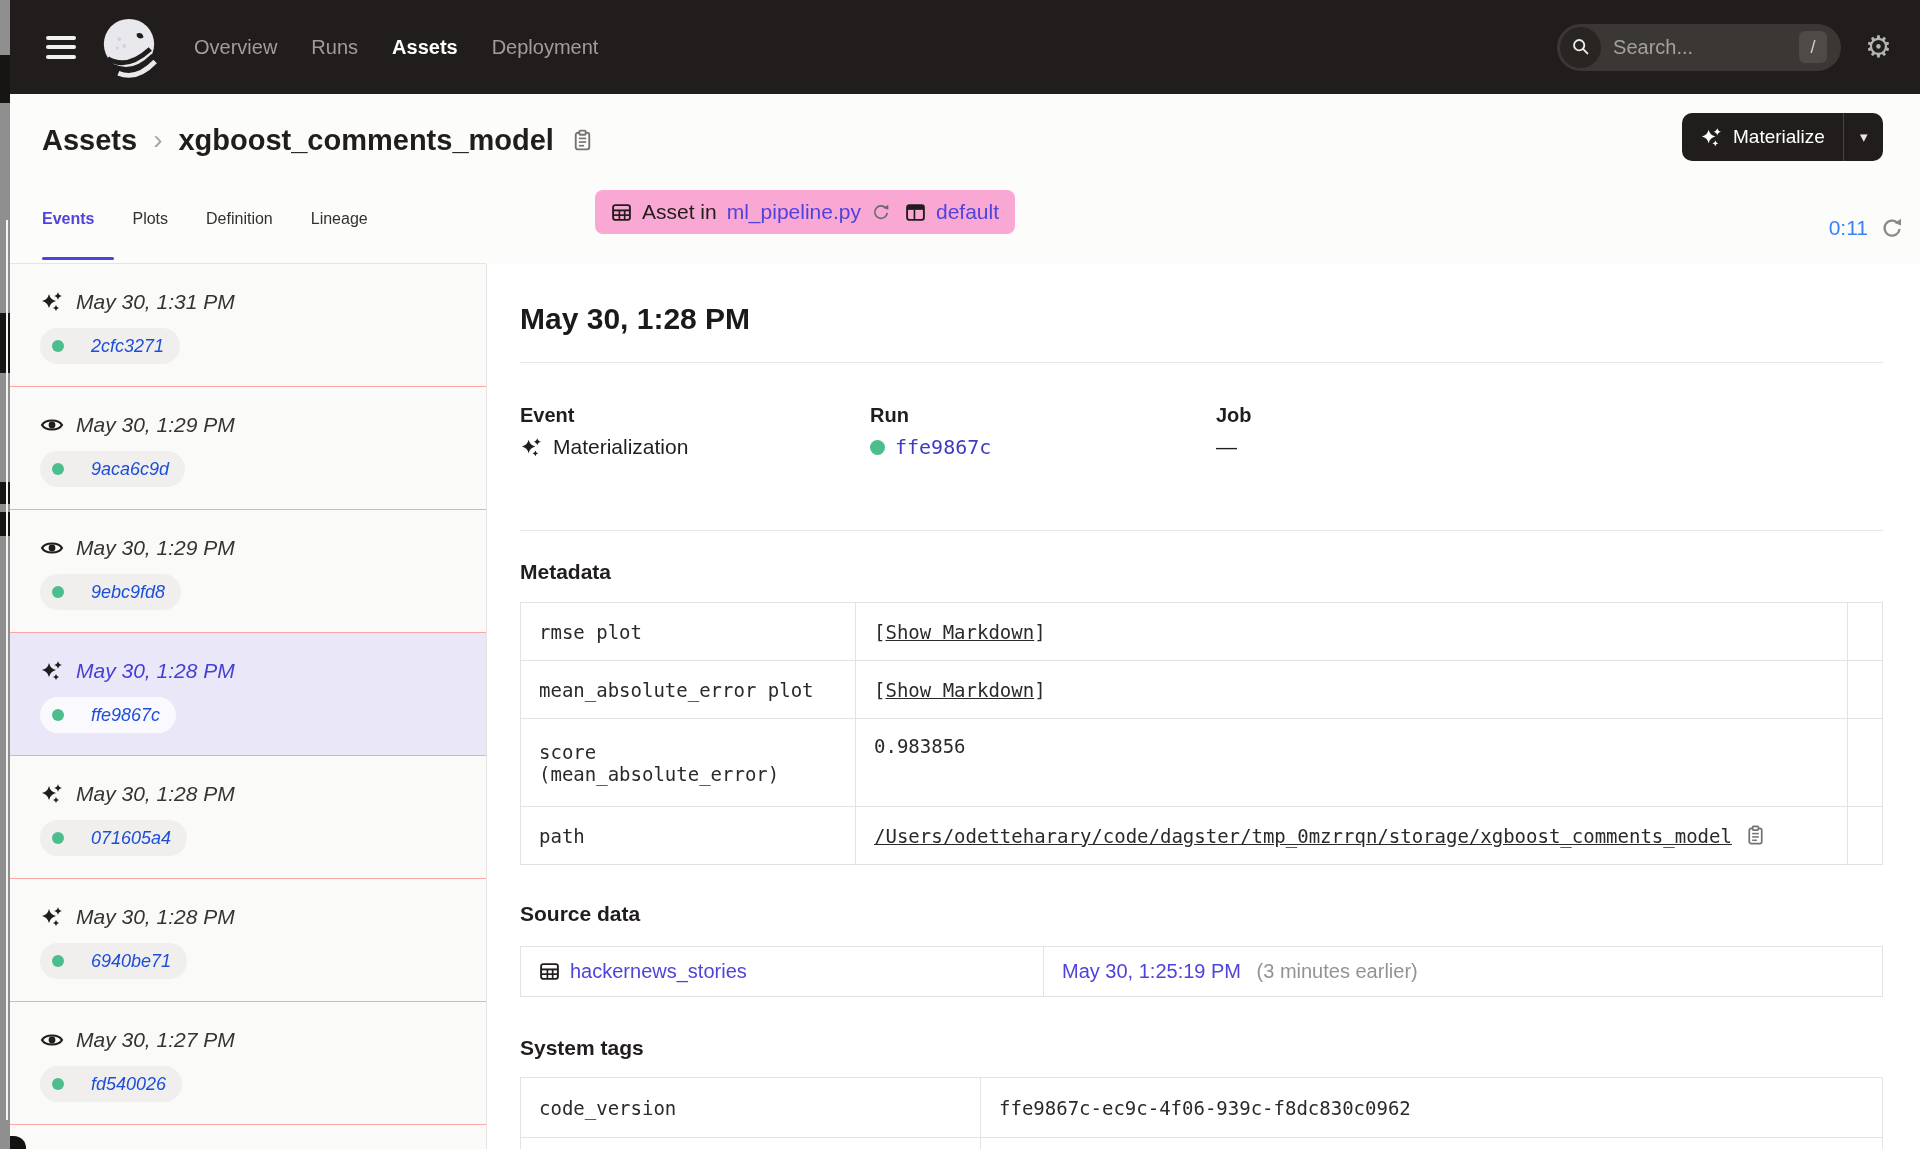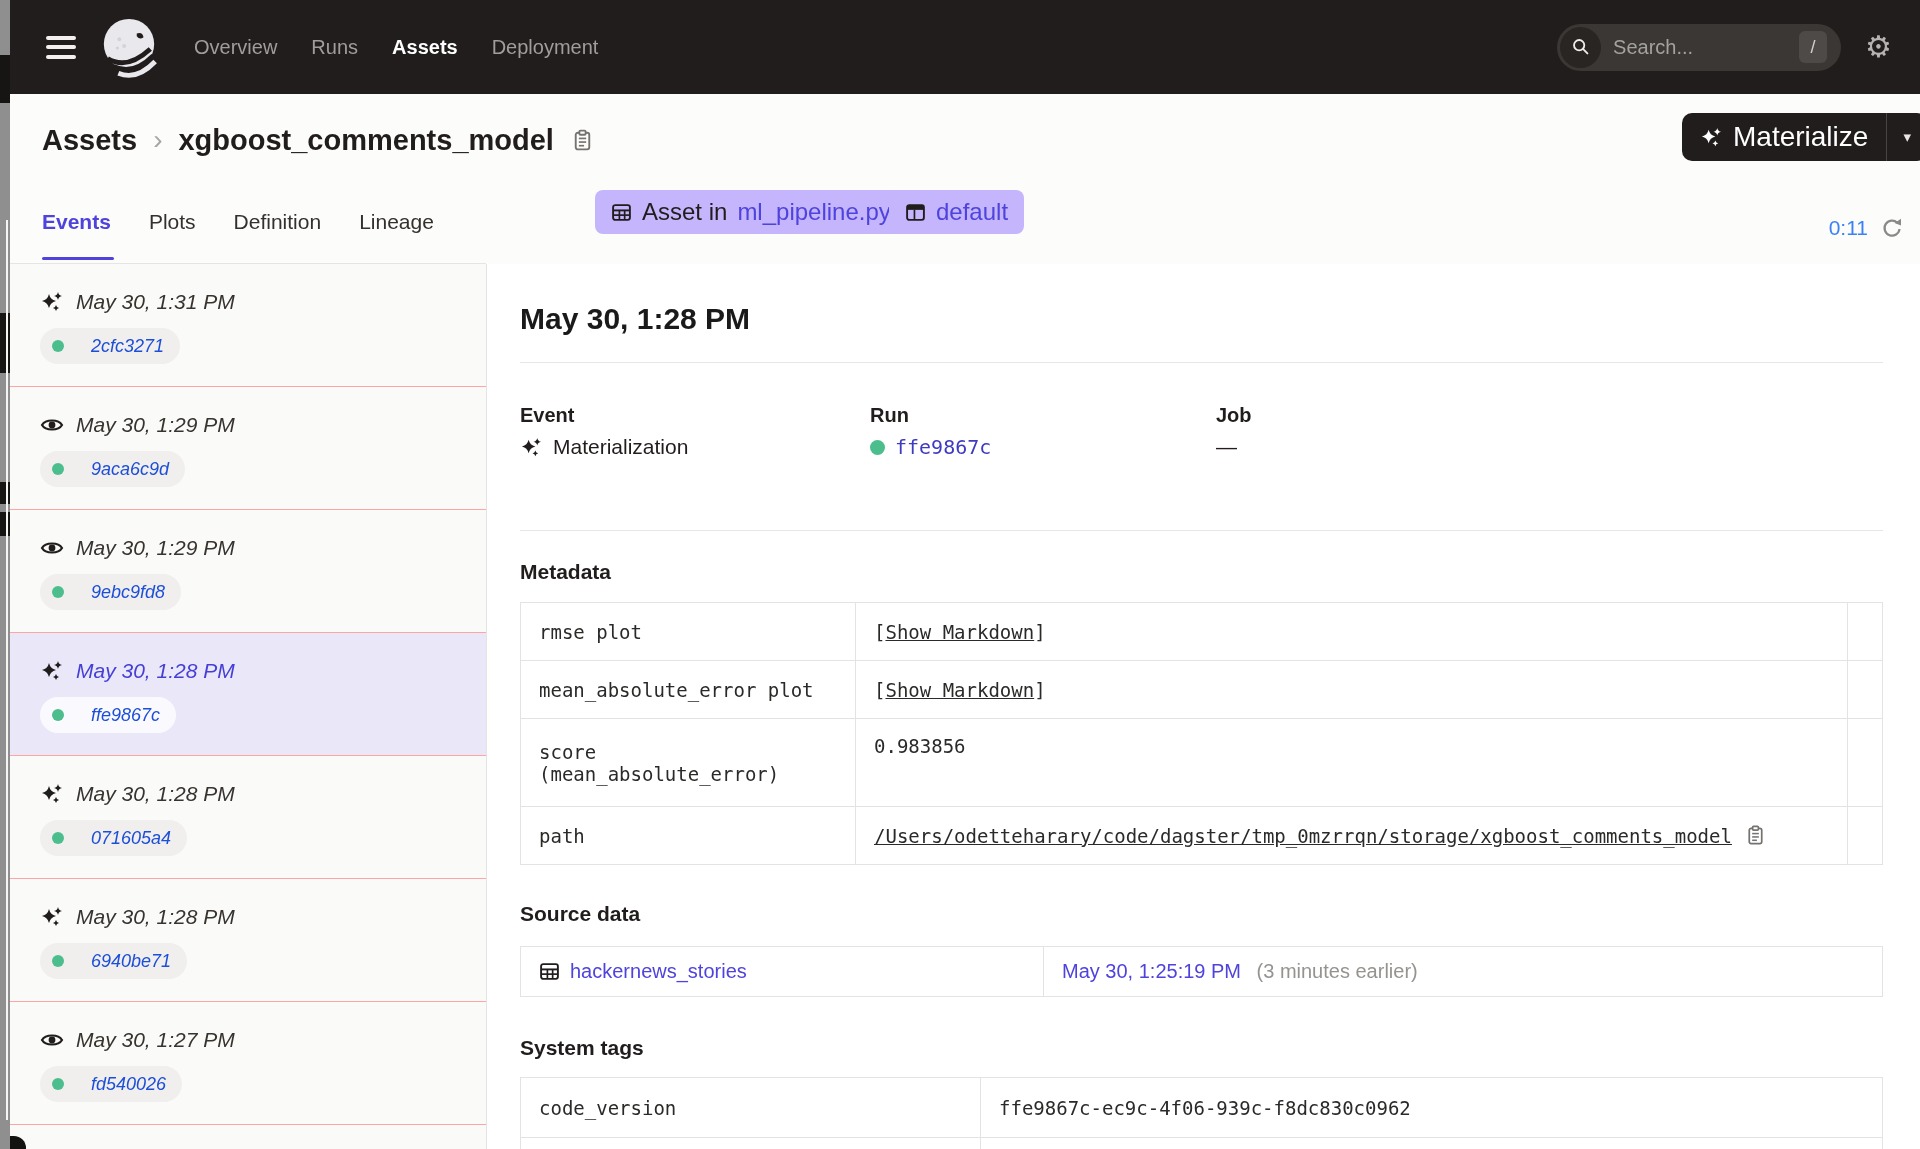--- a/index.html
+++ b/index.html
@@ -32,35 +32,35 @@
                  background:#4d4a47; color:#d2d0ce; font-size:18px; display:flex;
                  align-items:center; justify-content:center; }
   #gear { margin:0 28px 0 24px; font-size:30px; color:#b5b3b1; cursor:pointer; line-height:1; }
 
   
   #headband { left:0; top:94px; width:1920px; height:170px; background:#fcfcfa; }
   #crumb-row { position:absolute; left:42px; top:22px; height:48px; display:flex; align-items:center; }
   .crumb { font-size:29px; font-weight:600; color:#211d1c; }
   .crumb-sep { font-size:28px; color:#a8a6a4; margin:0 16px; }
   .copy-ic { margin-left:16px; cursor:pointer; display:inline-flex; }
-  .pill { height:44px; border-radius:8px; background:#c4b5fd; display:flex; align-items:center;
-          padding:0 16px; font-size:24px; color:#211d1c; cursor:pointer; }
+  .pill { height:44px; border-radius:8px; background:#f9a8d4; display:flex; align-items:center;
+          padding:0 16px; font-size:21px; color:#211d1c; cursor:pointer; }
   #pill-asset { position:absolute; left:595px; top:96px; gap:10px; }
   #pill-repo  { position:absolute; left:889px; top:96px; gap:10px; }
   .pill .link { color:#4f43dd; }
   #materialize-btn { position:absolute; left:1682px; top:19px; height:48px; border-radius:10px;
                      background:#211d1c; color:#fff; display:flex; align-items:center; cursor:pointer; }
   #materialize-btn .mt-main { display:flex; align-items:center; gap:10px; padding:0 18px; }
-  #materialize-btn .mt-label { font-size:28px; font-weight:500; }
+  #materialize-btn .mt-label { font-size:19px; font-weight:500; }
   #materialize-btn .mt-caret { border-left:1px solid #474442; padding:0 16px; height:100%;
                                display:flex; align-items:center; font-size:15px; color:#e8e6e4; }
 
   
   #tabs-row { position:absolute; left:42px; top:116px; display:flex; gap:38px; }
-  .tab { font-size:21px; font-weight:500; color:#33302e; cursor:pointer; }
+  .tab { font-size:16px; font-weight:500; color:#33302e; cursor:pointer; }
   .tab.active { color:#4f43dd; font-weight:600; }
   #tab-underline { position:absolute; left:42px; top:163px; width:72px; height:3px;
                    background:#4f43dd; border-radius:2px; }
   #sidebar-topline { position:absolute; left:0; top:169px; width:486px; height:1px; background:#e6e5e3; }
   #timer-box { position:absolute; right:16px; top:122px; display:flex; align-items:center; gap:12px; }
   #timer { font-size:21px; color:#3b82f6; }
 
   
   #sidebar { left:10px; top:264px; width:476px; height:885px; background:#fafaf9; }
   #sidebar-border { left:486px; top:264px; width:1px; height:885px; background:#e5e4e2; }

